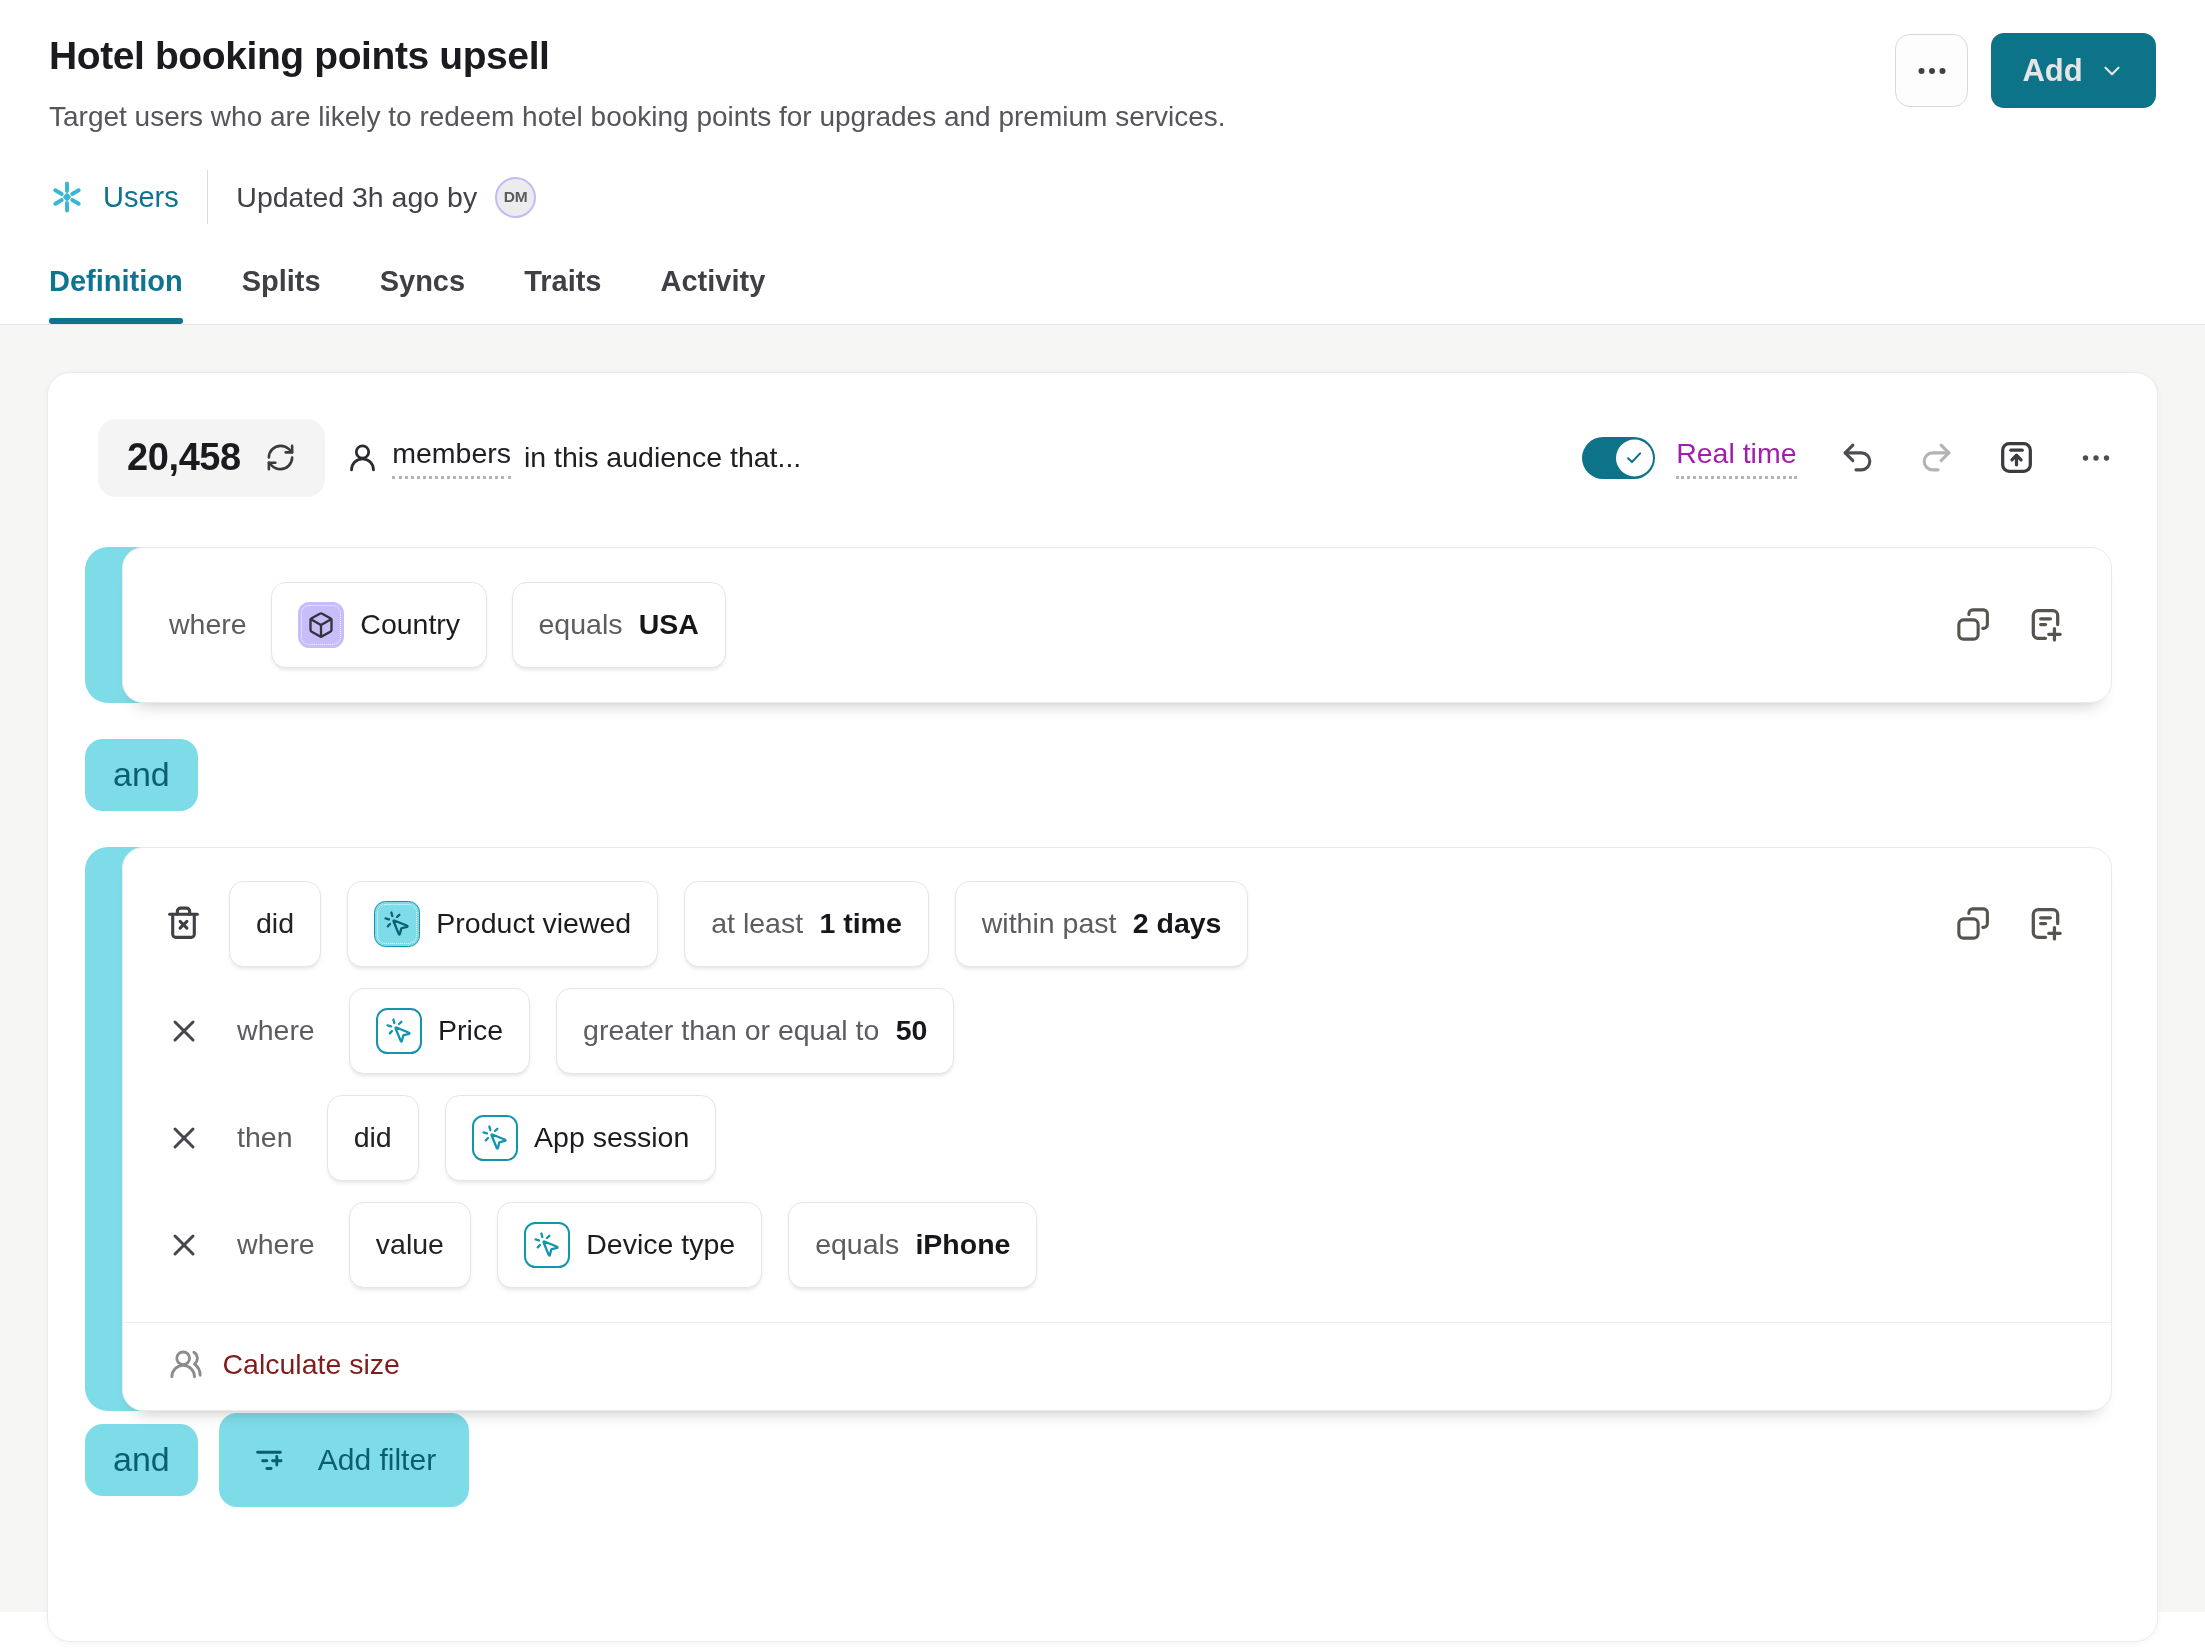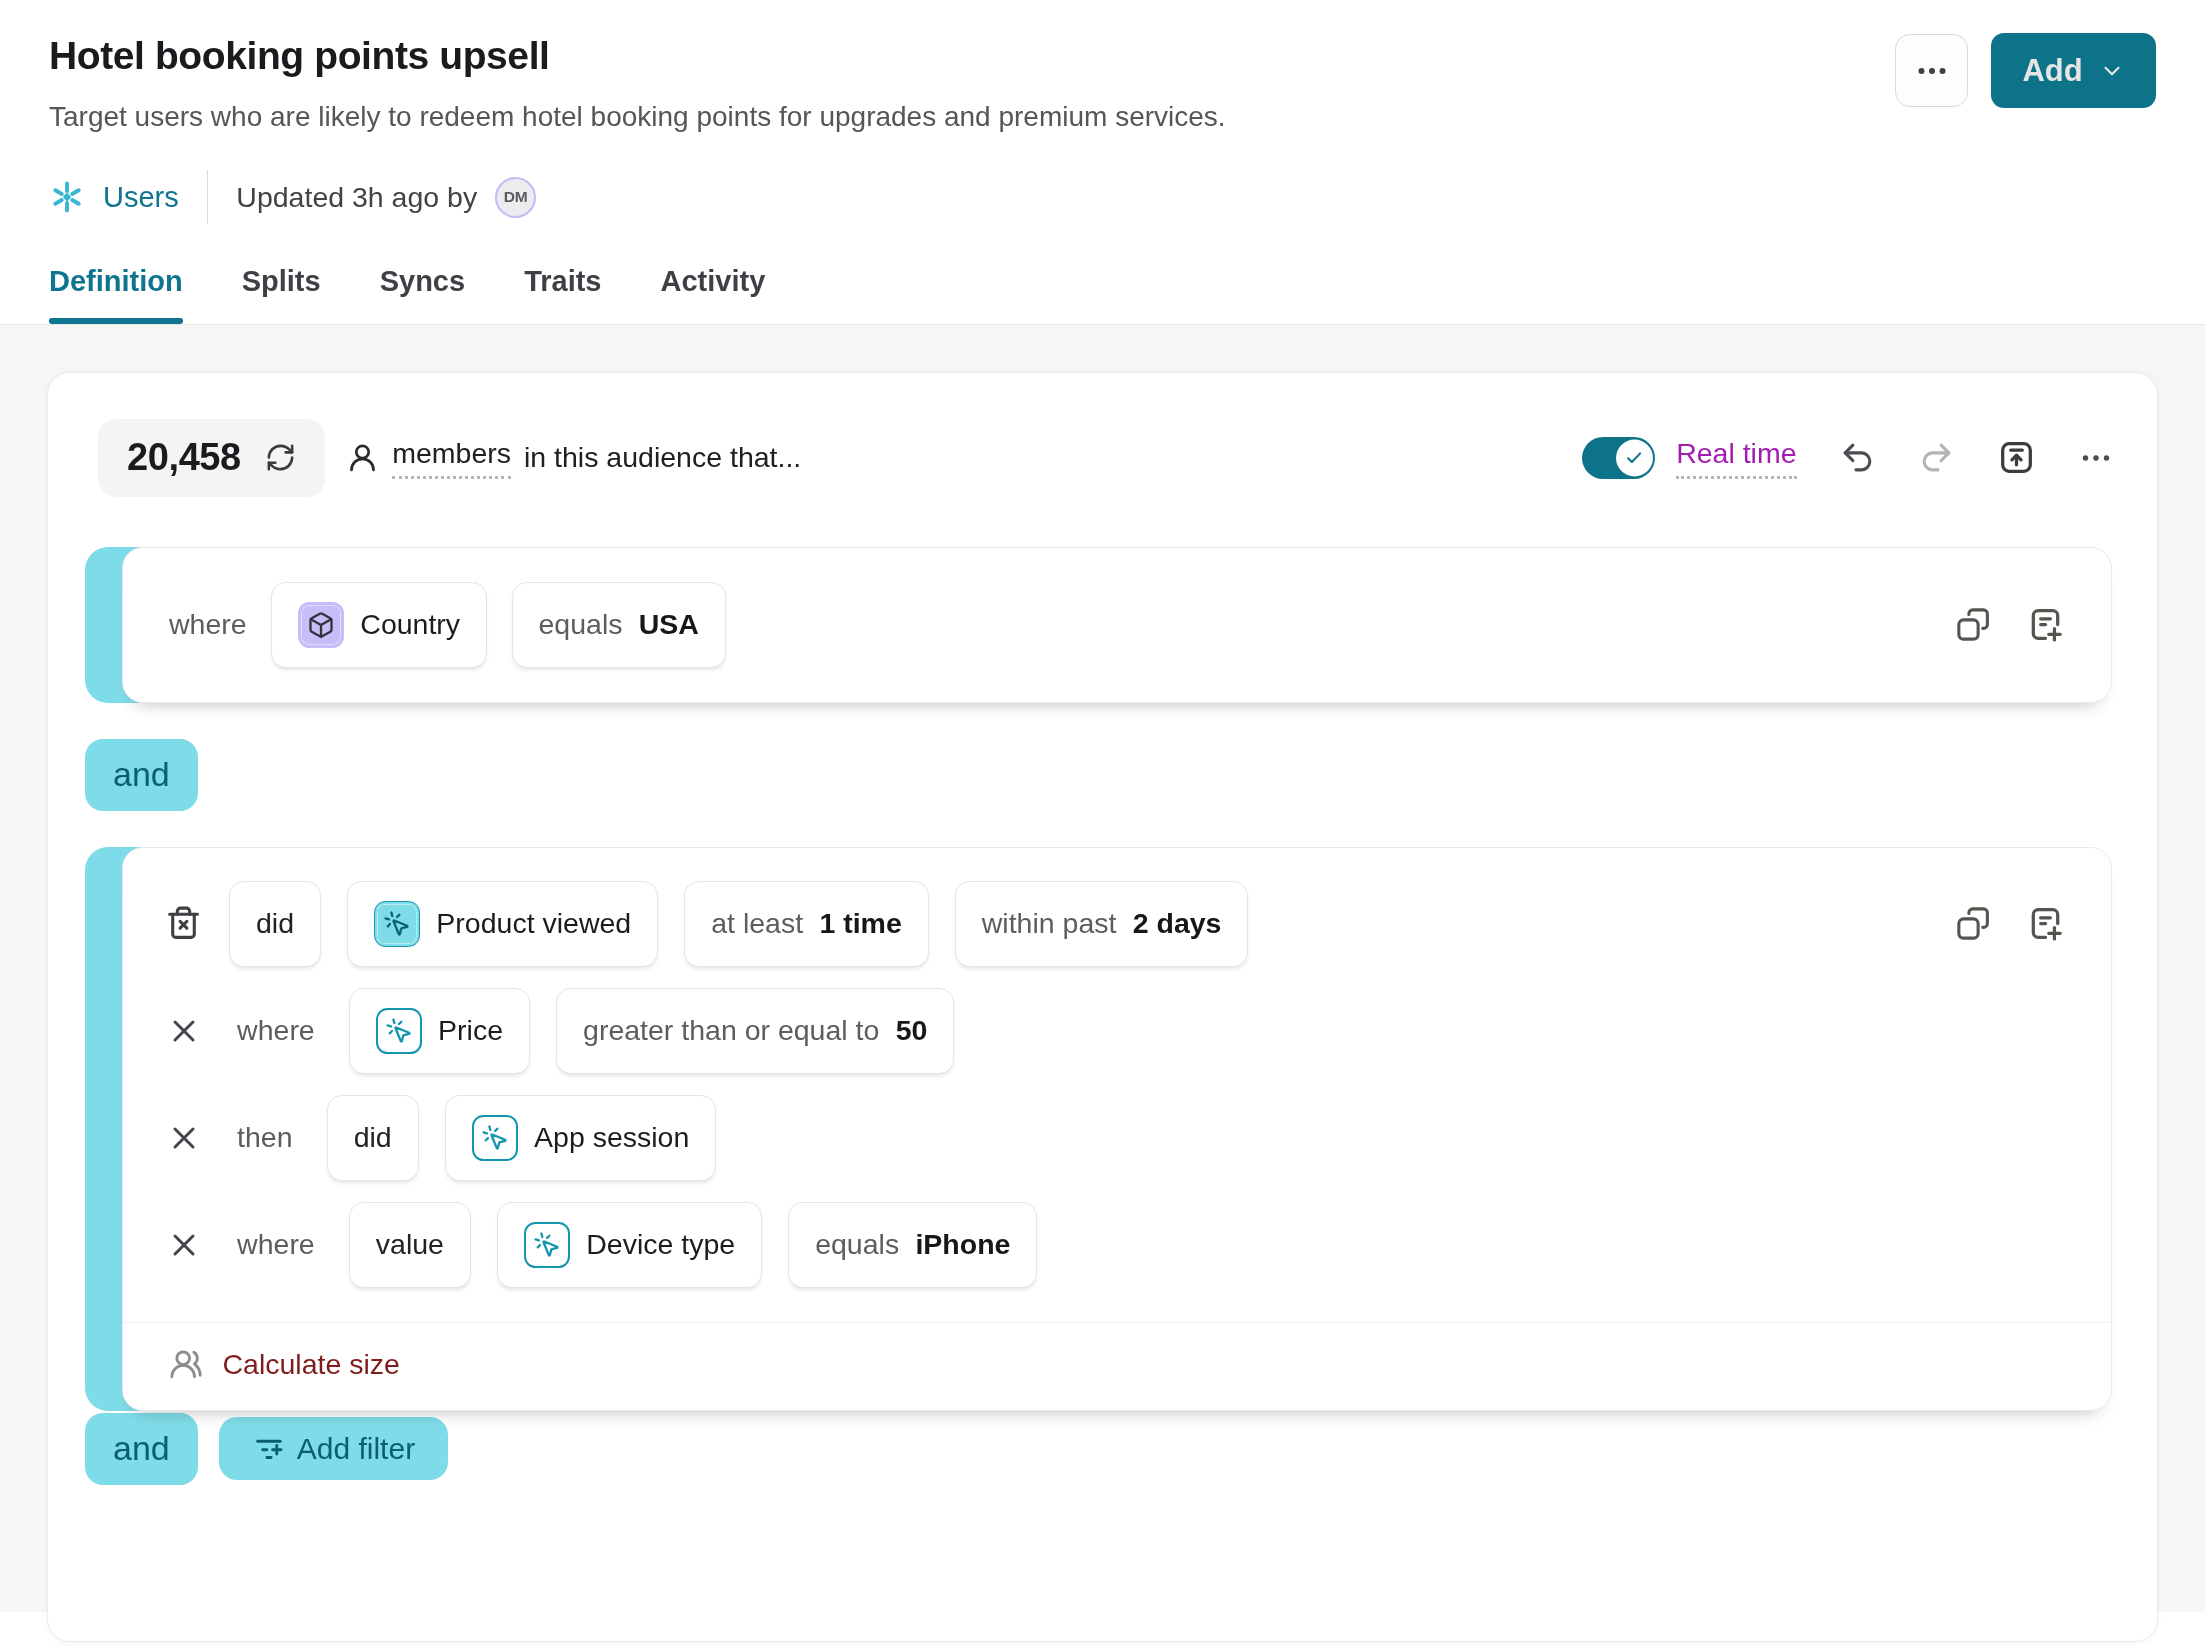--- a/index.html
+++ b/index.html
@@ -90,22 +90,22 @@
   .g2-row{ display:flex; align-items:center; gap:26px; margin-bottom:21px; }
   .lead-icon{ color:#45454b; width:39px; display:flex; justify-content:center; }
   .g2-row .cond-label{ margin:0 8.1px; }
   .calc-row{ border-top:1.6px solid #efefef; margin:34px -46px 0 -41px; padding:24.4px 0 29px 46px;
     display:flex; align-items:center; gap:19.5px; cursor:pointer; }
   .calc-row .calc-icon{ color:#8b8b90; }
   .calc-label{ font-size:28.5px; color:#7f1d1d; }
 
   .footer-row{ display:flex; align-items:center; gap:21px; margin-top:1.6px; }
   .footer-row .and-chip{ margin:0; }
-  .add-filter{ height:63px; padding:0 33px; border:none; border-radius:18px; background:var(--cyan);
-    color:var(--cyan-dark); font-size:30px; font-weight:500; display:flex; align-items:center; gap:11px;
+  .add-filter{ height:94px; padding:0 33px; border:none; border-radius:18px; background:var(--cyan);
+    color:var(--cyan-dark); font-size:30px; font-weight:500; display:flex; align-items:center; gap:32px;
     cursor:pointer; font-family:inherit; }
 </style>
 </head>
 <body>
 
 <div class="header">
   <h1 class="page-title">Hotel booking points upsell</h1>
   <div class="header-actions">
     <button class="more-btn">
       <span>

